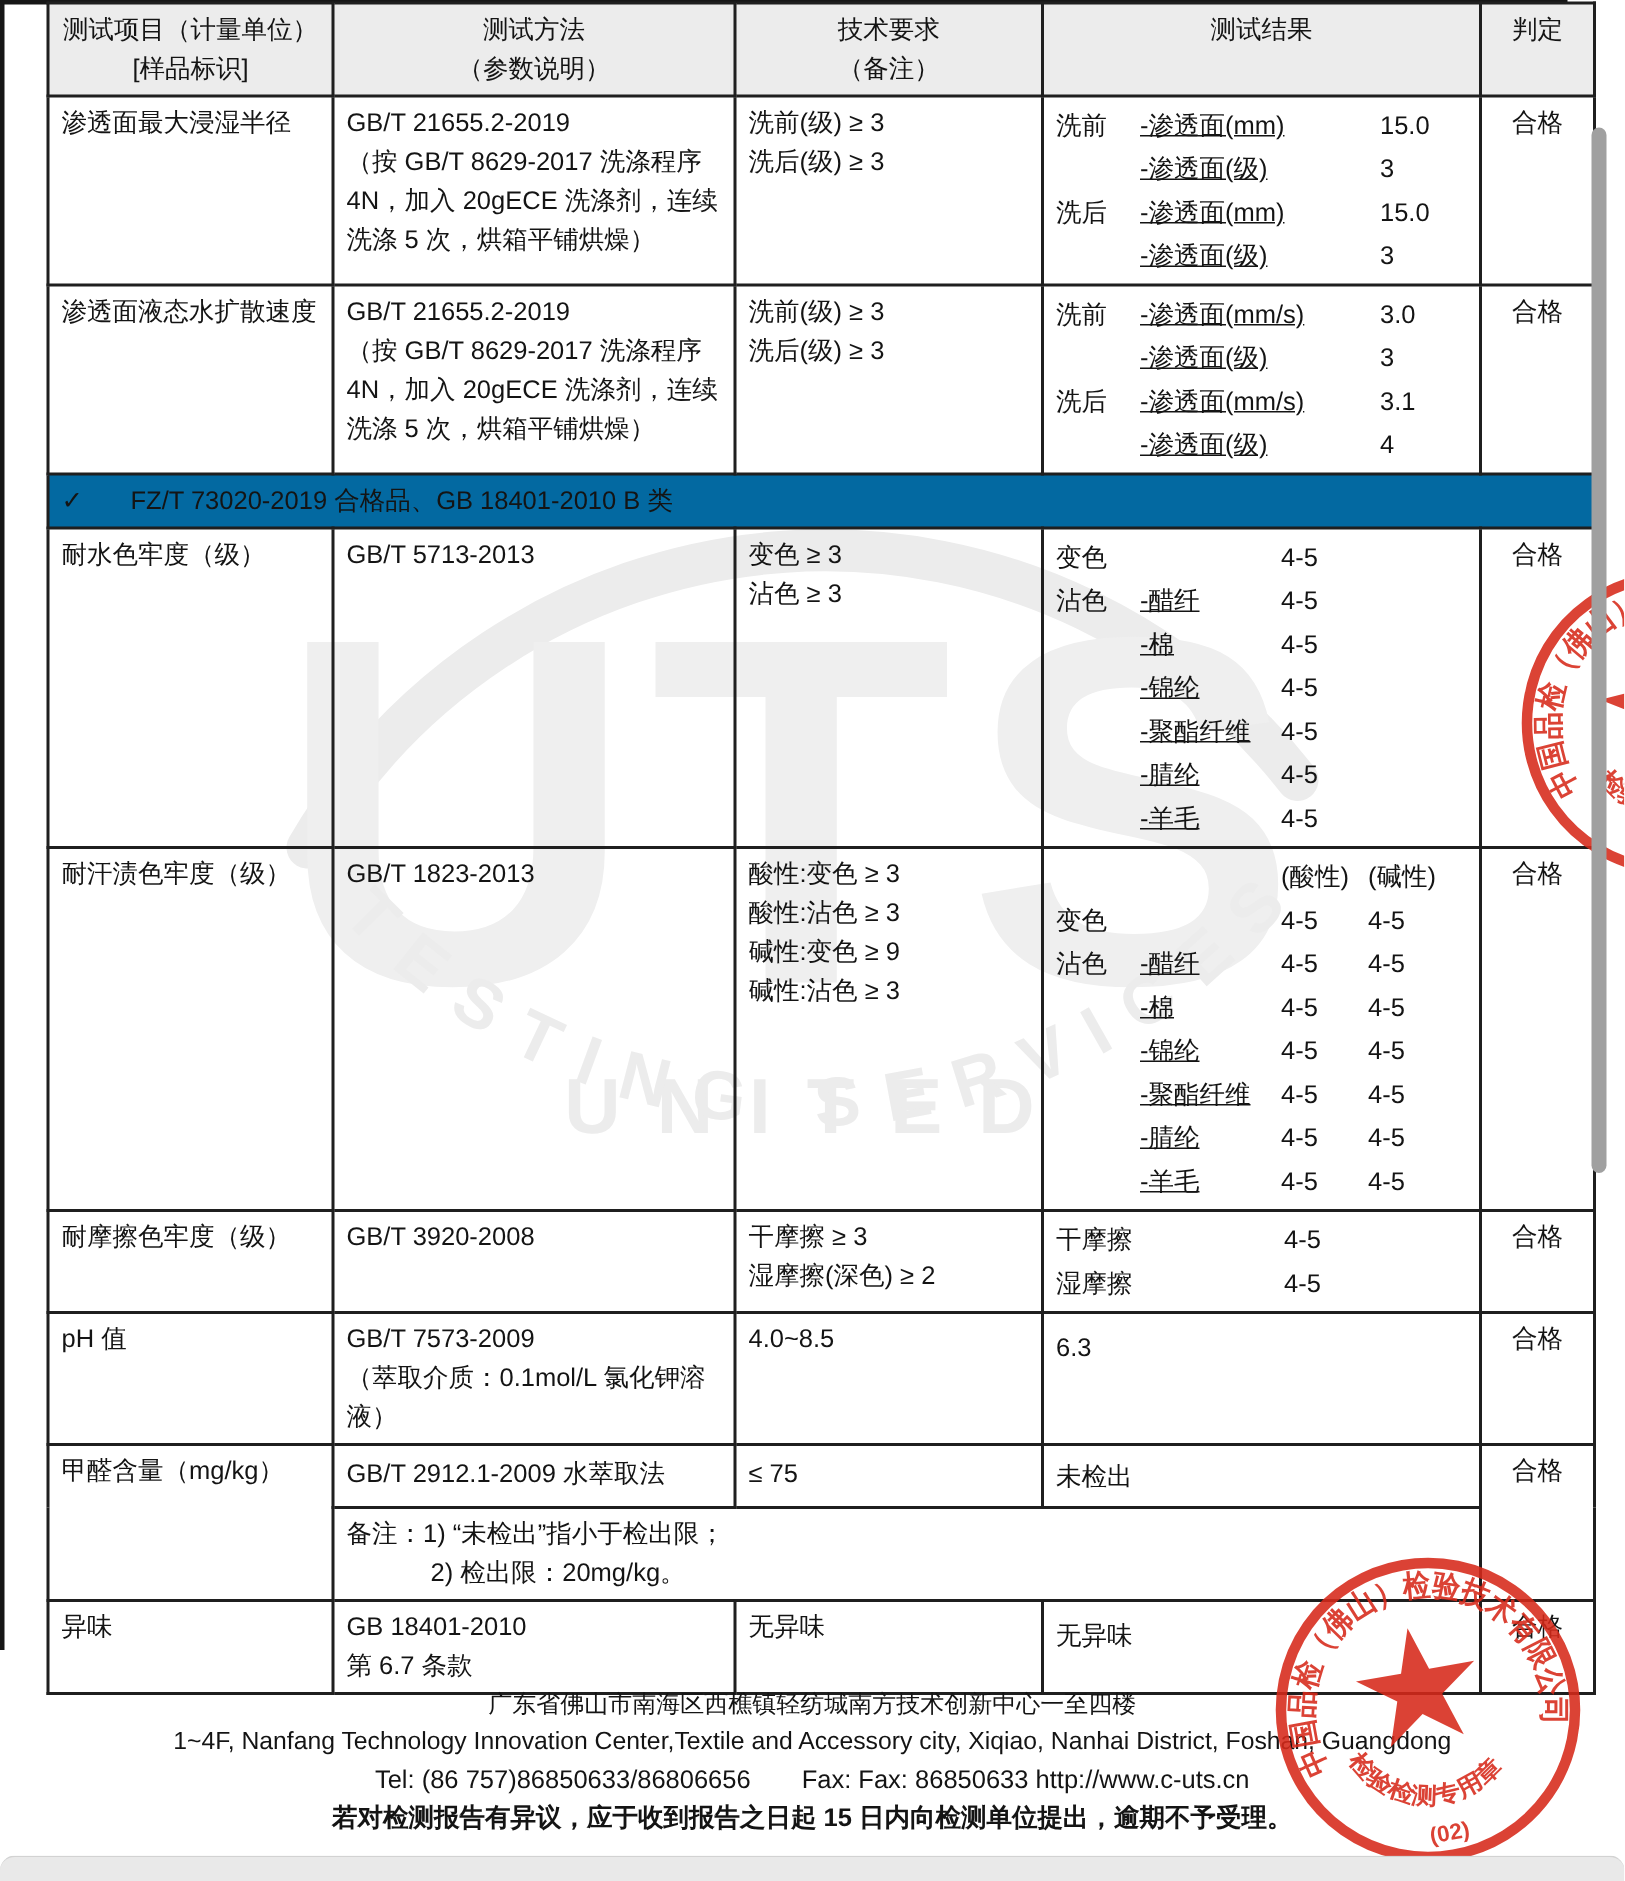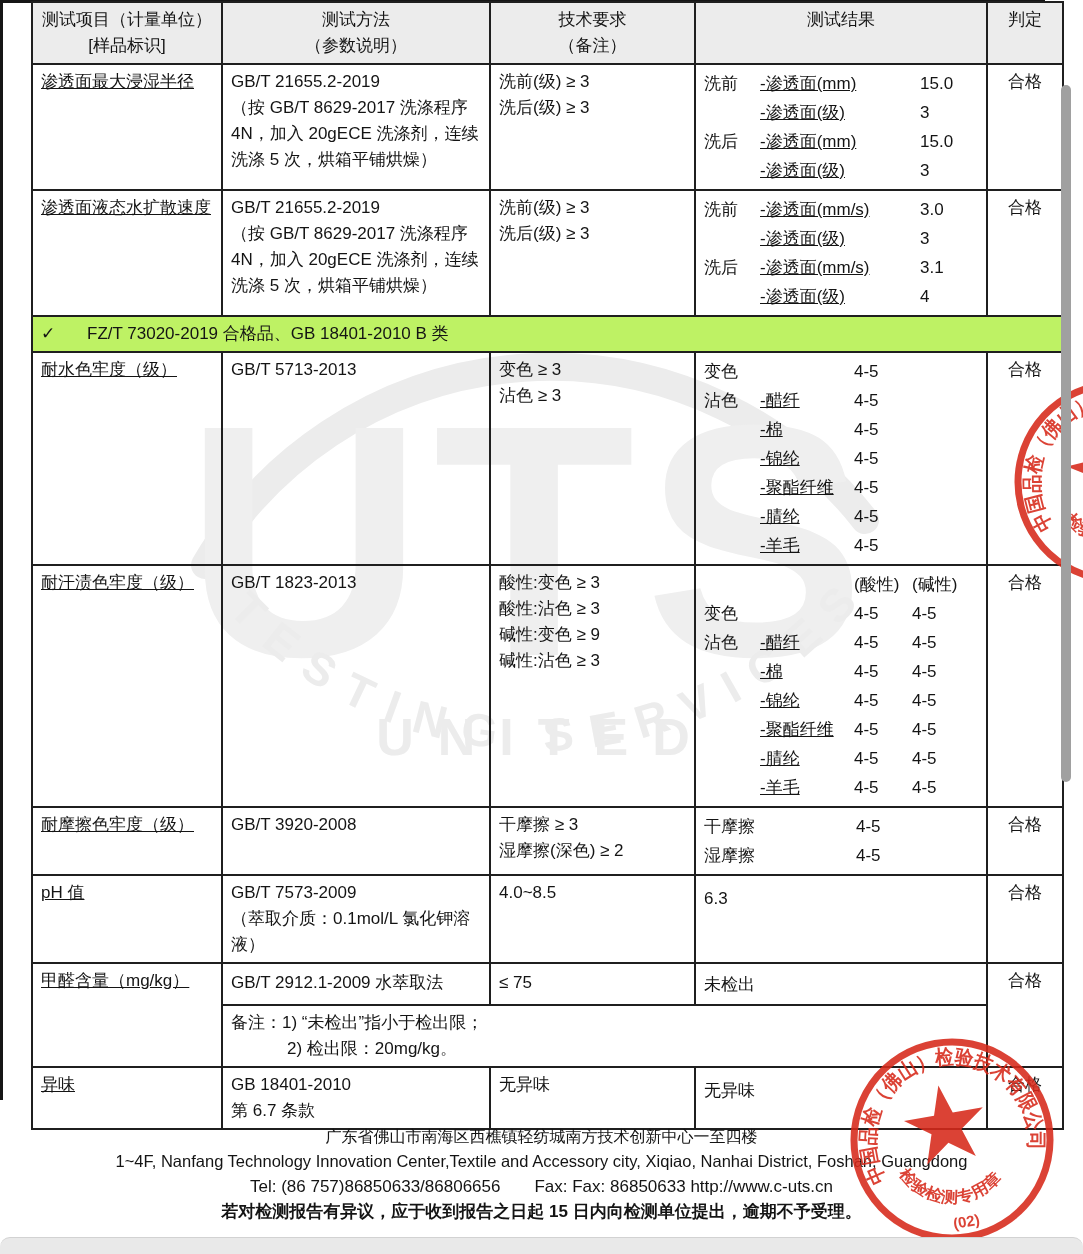--- a/index.html
+++ b/index.html
@@ -9,26 +9,26 @@
   .edge-left{position:absolute;left:0;top:0;width:3px;height:1100px;background:#161616;}
   .edge-top{position:absolute;left:0;top:0;width:1045px;height:3px;background:#161616;}
   
   .wm-svg{position:absolute;left:0;top:0;z-index:0;pointer-events:none;}
   .seal-svg{position:absolute;left:0;top:0;z-index:5;pointer-events:none;opacity:.88;}
   
   table.report{position:absolute;left:31px;top:1px;z-index:2;border-collapse:collapse;table-layout:fixed;background:transparent;}
   table.report td,table.report th{border:2px solid #1f1f1f;vertical-align:top;font-weight:normal;
         font-size:17px;line-height:26px;padding:4px 8px;overflow:visible;}
   th.hd{background:#ececec;text-align:center;line-height:25px;padding-top:3px;}
-  td.c-item{padding-top:8px;line-height:28px;text-decoration:underline;}
+  td.c-item{padding-top:8px;line-height:28px;}
   td.c-method{padding-top:8px;line-height:30px;}
   td.c-req{padding-top:8px;line-height:30px;}
   td.c-res{padding:6px 4px 4px 6px;border-radius:10px;}
   td.c-verd{text-align:center;padding-top:8px;}
-  td.section-row{font-weight:bold;font-size:17.5px;line-height:29px;padding:2px 10px;background:#bef264;}
+  td.section-row{font-weight:bold;font-size:17.5px;line-height:29px;padding:2px 10px;background:#0369a1;}
   td.section-row .chk{display:inline-block;width:46px;font-weight:bold;}
   .rl{display:flex;line-height:29px;white-space:nowrap;font-size:17px;}
   .ra{flex:none;width:56px;}
   .rb{flex:none;width:160px;text-decoration:underline;}
   .rc{flex:none;width:58px;}
   .rd{flex:none;width:58px;}
   .narrow .rb{width:94px;}
   .wide-a .ra{width:152px;}
   .req-line{white-space:nowrap;}
   td.c-remark{line-height:30px;padding-top:6px;}

